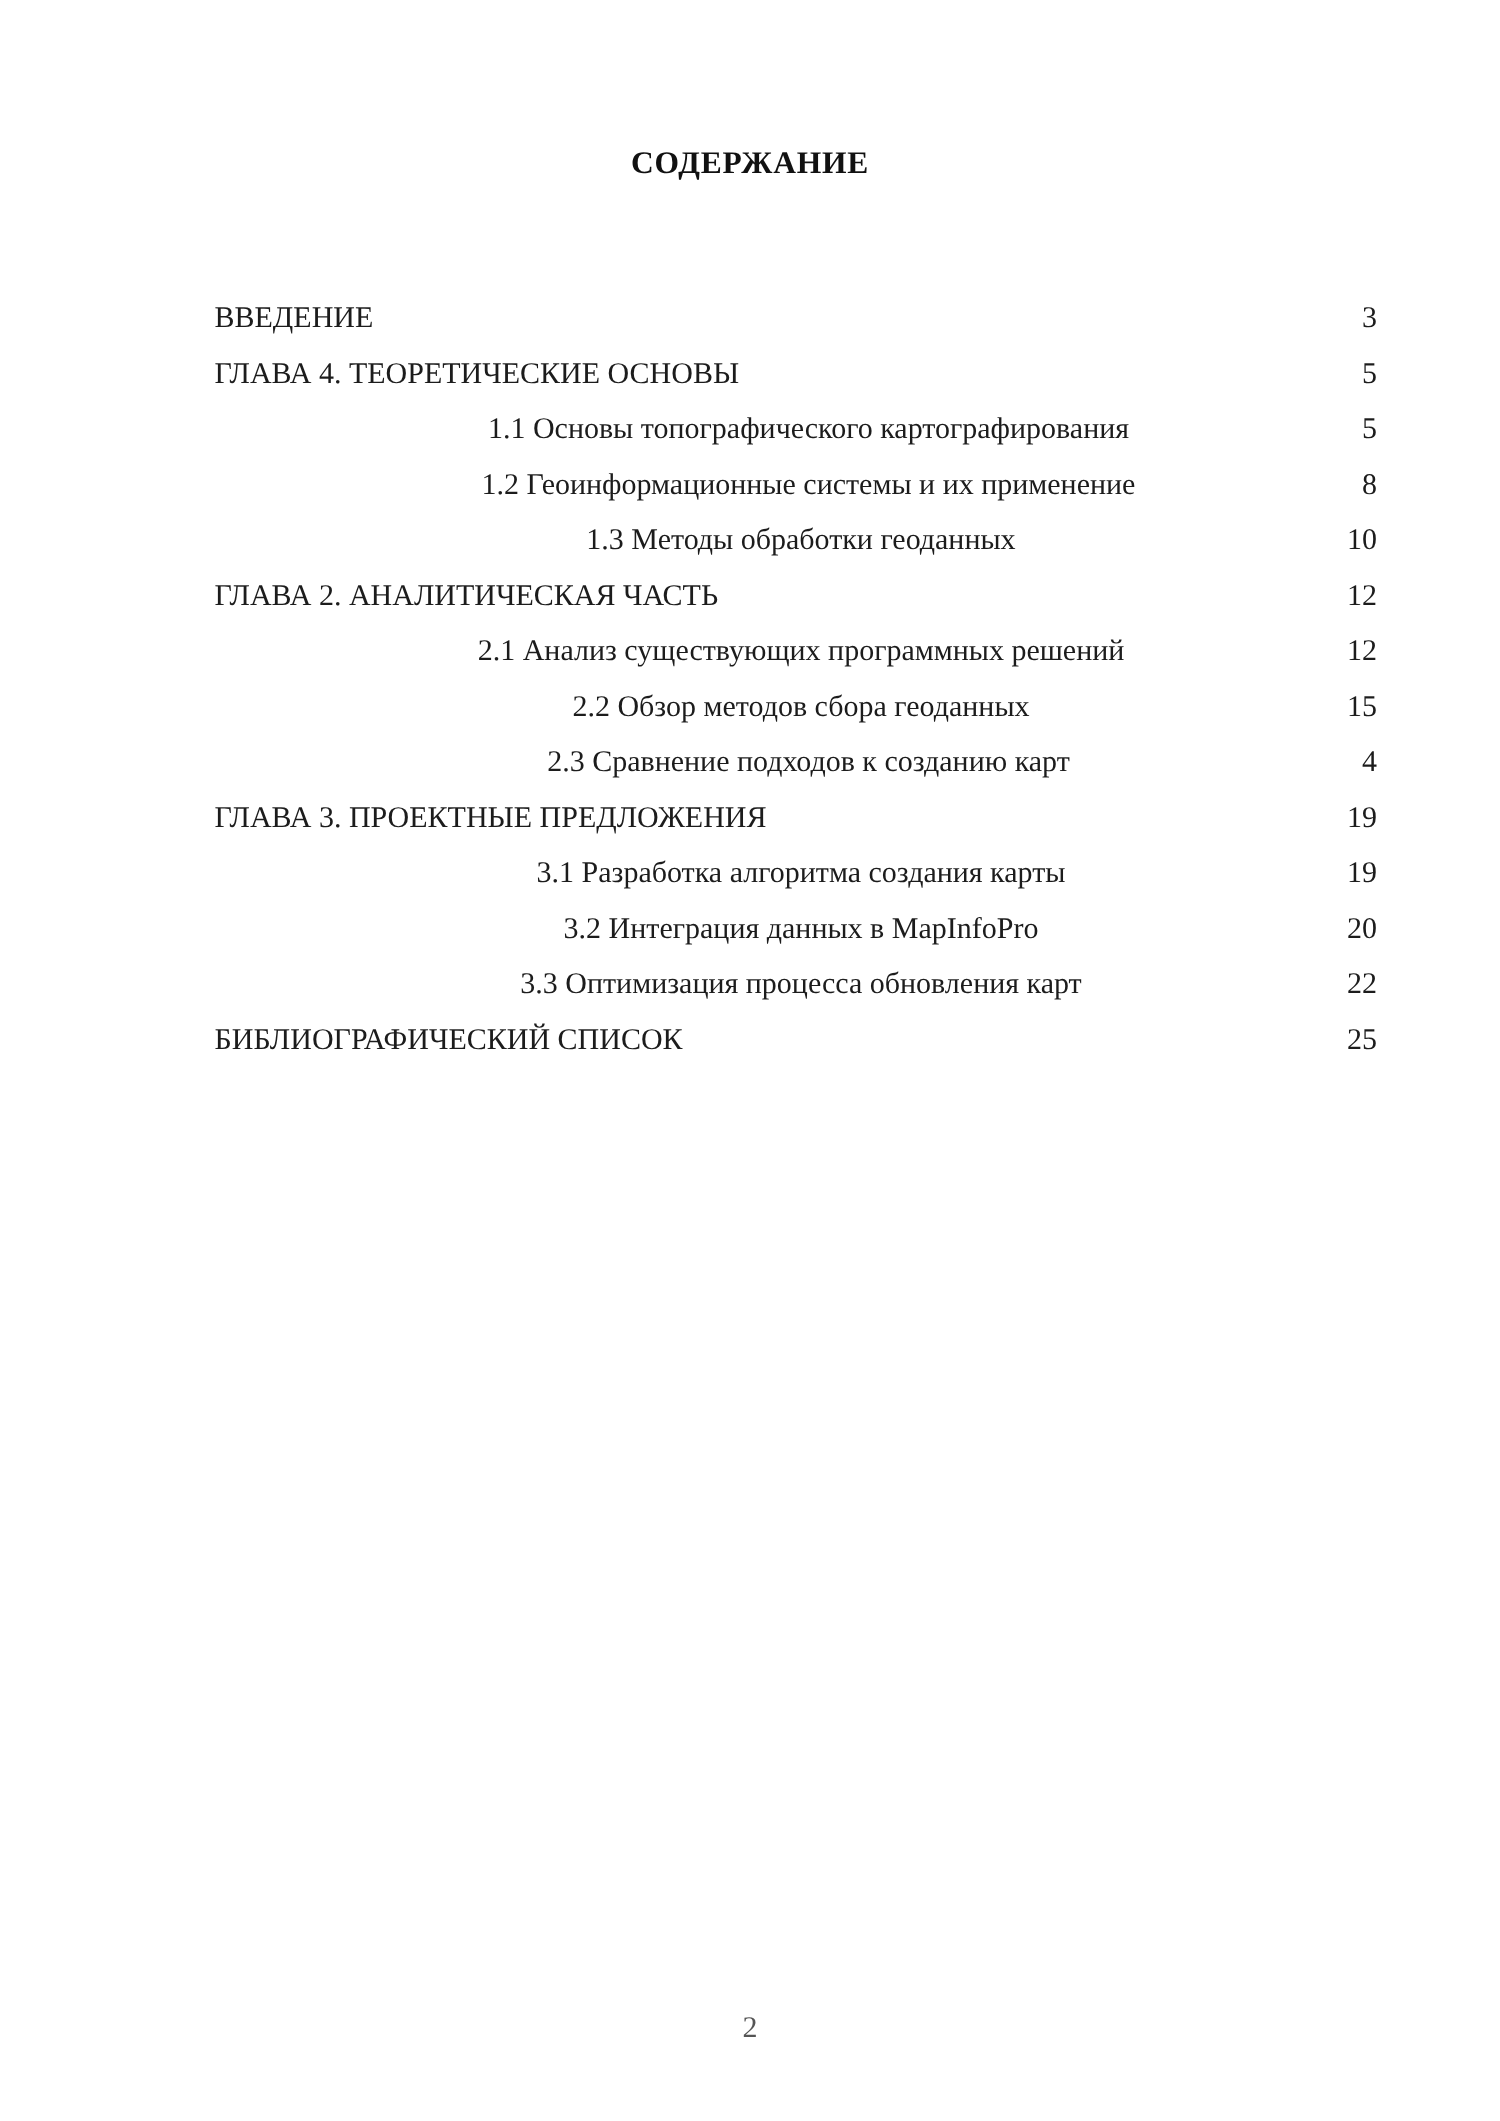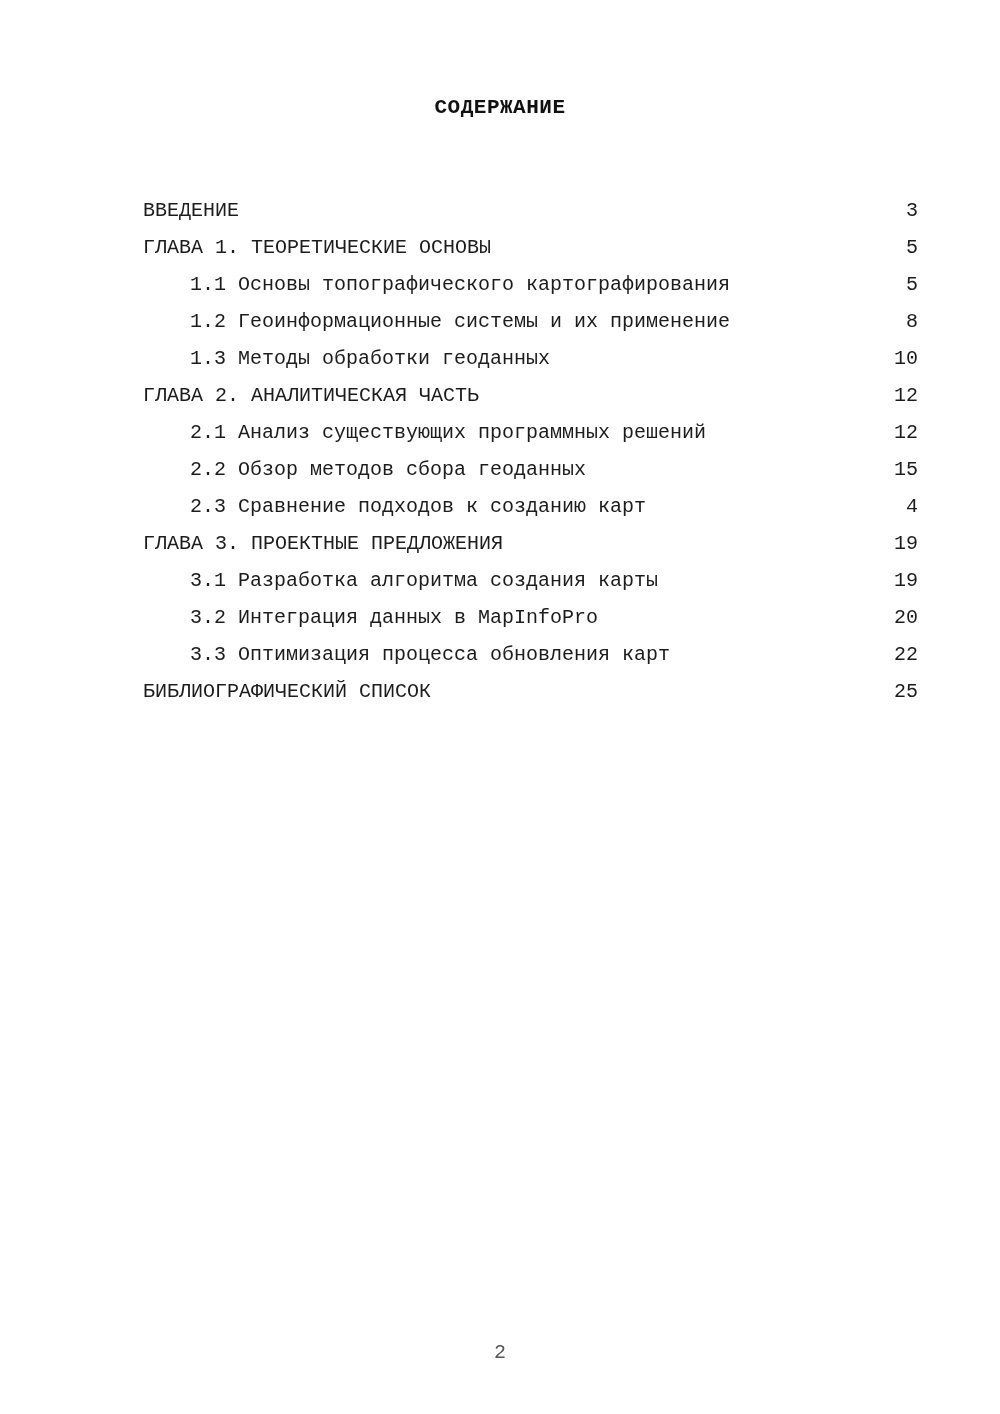--- a/index.html
+++ b/index.html
@@ -13,21 +13,20 @@
     height: 1414px;
     font-family: "Liberation Serif", serif;
     color: #1c1c1c;
   }
   .page {
     position: relative;
     width: 1000px;
     height: 1414px;
     background: #ffffff;
     overflow: hidden;
-    font-family: Liberation Mono, monospace;
   }
   .doc-title {
     padding-top: 96px;
     text-align: center;
     font-size: 21px;
     font-weight: bold;
     letter-spacing: 0.5px;
     color: #111111;
   }
   .toc {
@@ -42,20 +41,21 @@
     font-size: 20px;
     line-height: 37px;
     white-space: nowrap;
   }
   .toc-row .toc-label {
     flex: 1 1 auto;
     overflow: hidden;
   }
   .toc-row.level-1 .toc-label {
     padding-left: 47px;
+    text-align: center;
   }
   .toc-row .toc-page {
     flex: 0 0 auto;
     padding-left: 20px;
     text-align: right;
   }
   .footer-page-number {
     position: absolute;
     left: 0;
     right: 0;
@@ -71,21 +71,21 @@
 <div class="page">
 
   <div class="doc-title">СОДЕРЖАНИЕ</div>
 
   <div class="toc">
       <div class="toc-row level-0">
         <span class="toc-label">ВВЕДЕНИЕ</span>
         <span class="toc-page">3</span>
       </div>
       <div class="toc-row level-0">
-        <span class="toc-label">ГЛАВА 1. ТЕОРЕТИЧЕСКИЕ ОСНОВЫ</span>
+        <span class="toc-label">ГЛАВА 4. ТЕОРЕТИЧЕСКИЕ ОСНОВЫ</span>
         <span class="toc-page">5</span>
       </div>
       <div class="toc-row level-1">
         <span class="toc-label">1.1 Основы топографического картографирования</span>
         <span class="toc-page">5</span>
       </div>
       <div class="toc-row level-1">
         <span class="toc-label">1.2 Геоинформационные системы и их применение</span>
         <span class="toc-page">8</span>
       </div>

